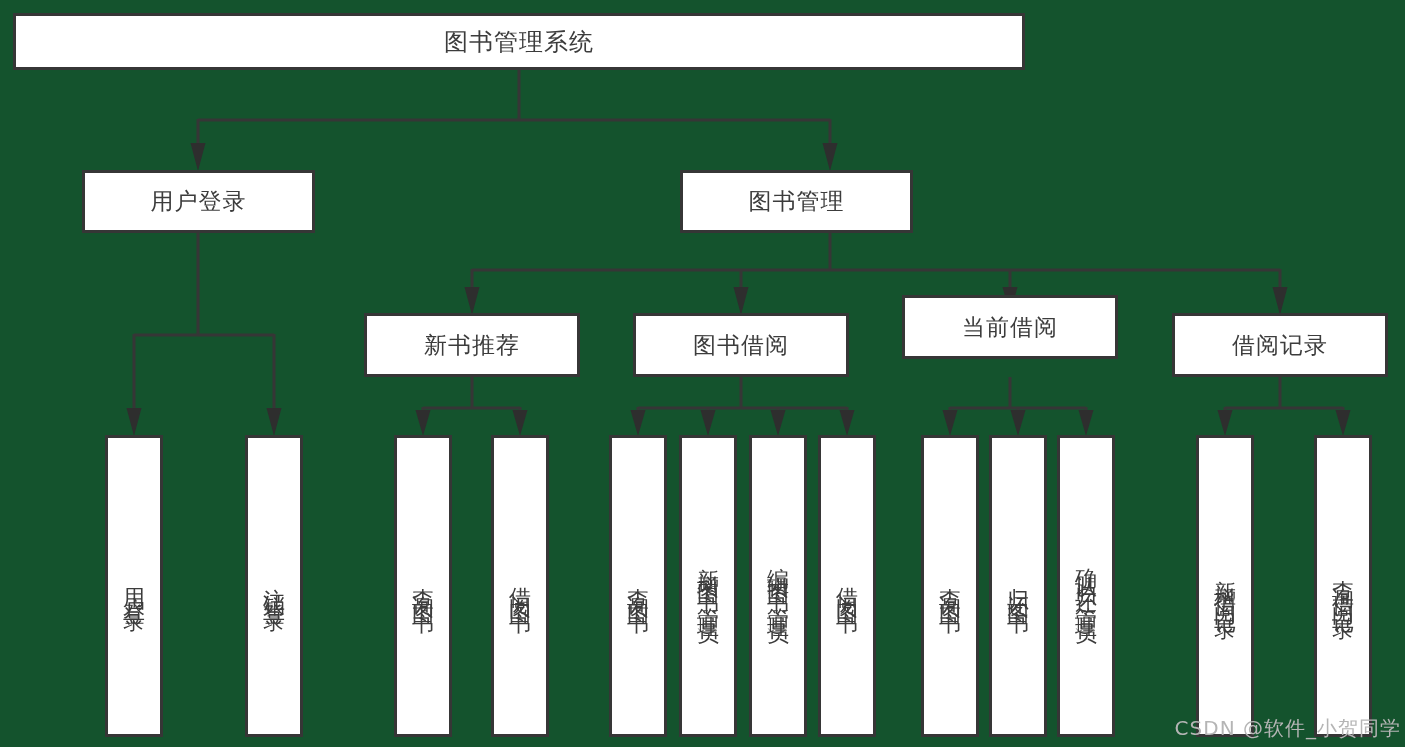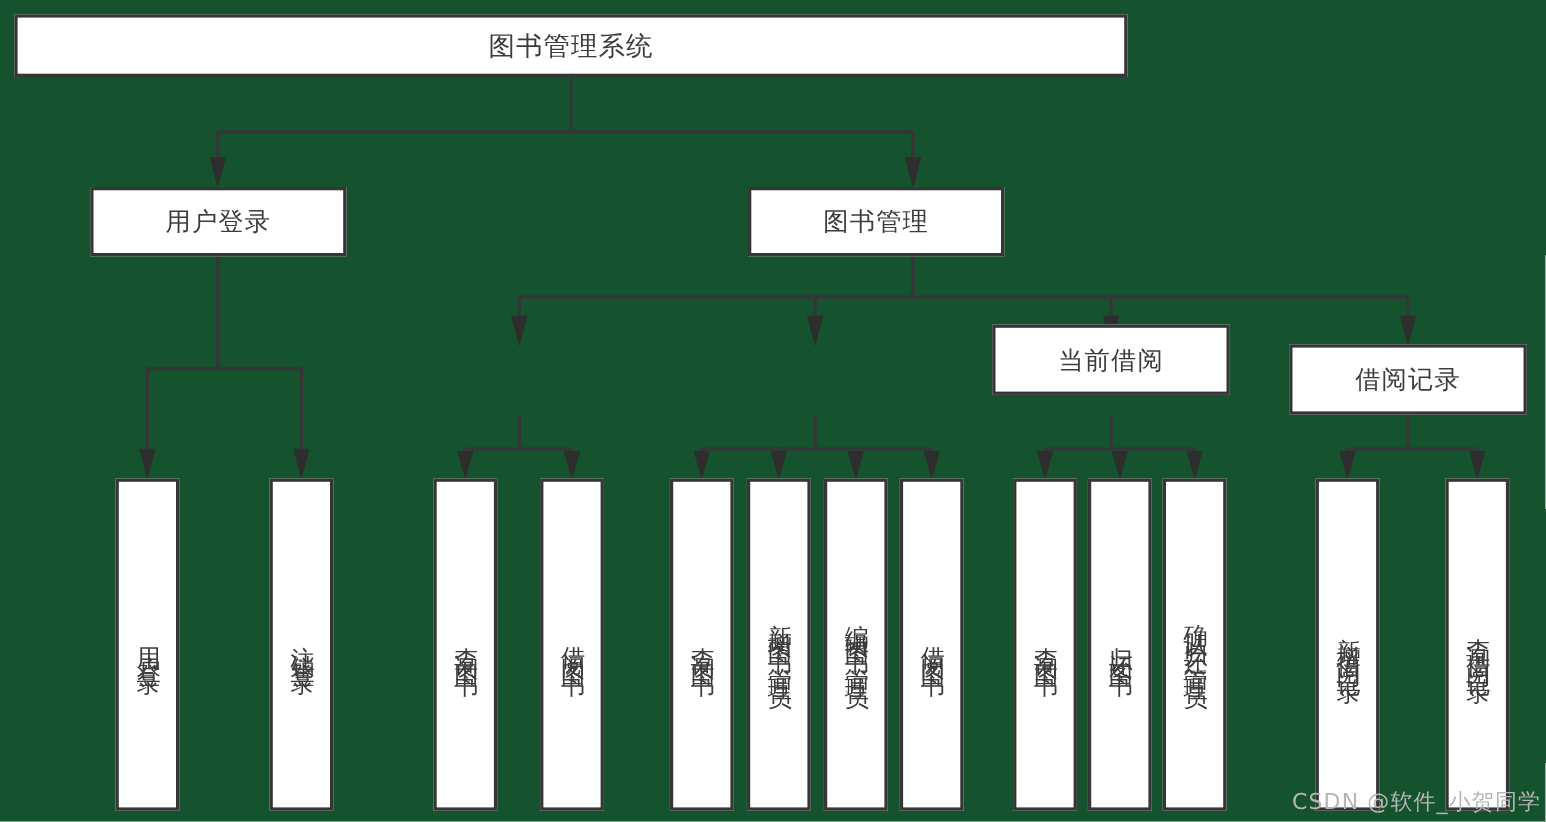--- a/index.html
+++ b/index.html
@@ -134,20 +134,26 @@
     <span class="lbl">图书管理系统</span>
   </div>
 
   <div class="node h" style="left:82px;top:170px;width:233px;height:63px">
     <span class="lbl">用户登录</span>
   </div>
   <div class="node h" style="left:680px;top:170px;width:233px;height:63px">
     <span class="lbl">图书管理</span>
   </div>
 
+  <div class="node h" style="left:364px;top:313px;width:216px;height:64px">
+    <span class="lbl">新书推荐</span>
+  </div>
+  <div class="node h" style="left:633px;top:313px;width:216px;height:64px">
+    <span class="lbl">图书借阅</span>
+  </div>
   <div class="node h" style="left:902px;top:295px;width:216px;height:64px">
     <span class="lbl">当前借阅</span>
   </div>
   <div class="node h" style="left:1172px;top:313px;width:216px;height:64px">
     <span class="lbl">借阅记录</span>
   </div>
 
   <div class="node v" style="left:105px;top:435px;width:58px;height:302px">
     <span class="lbl">用户登录</span>
   </div>

